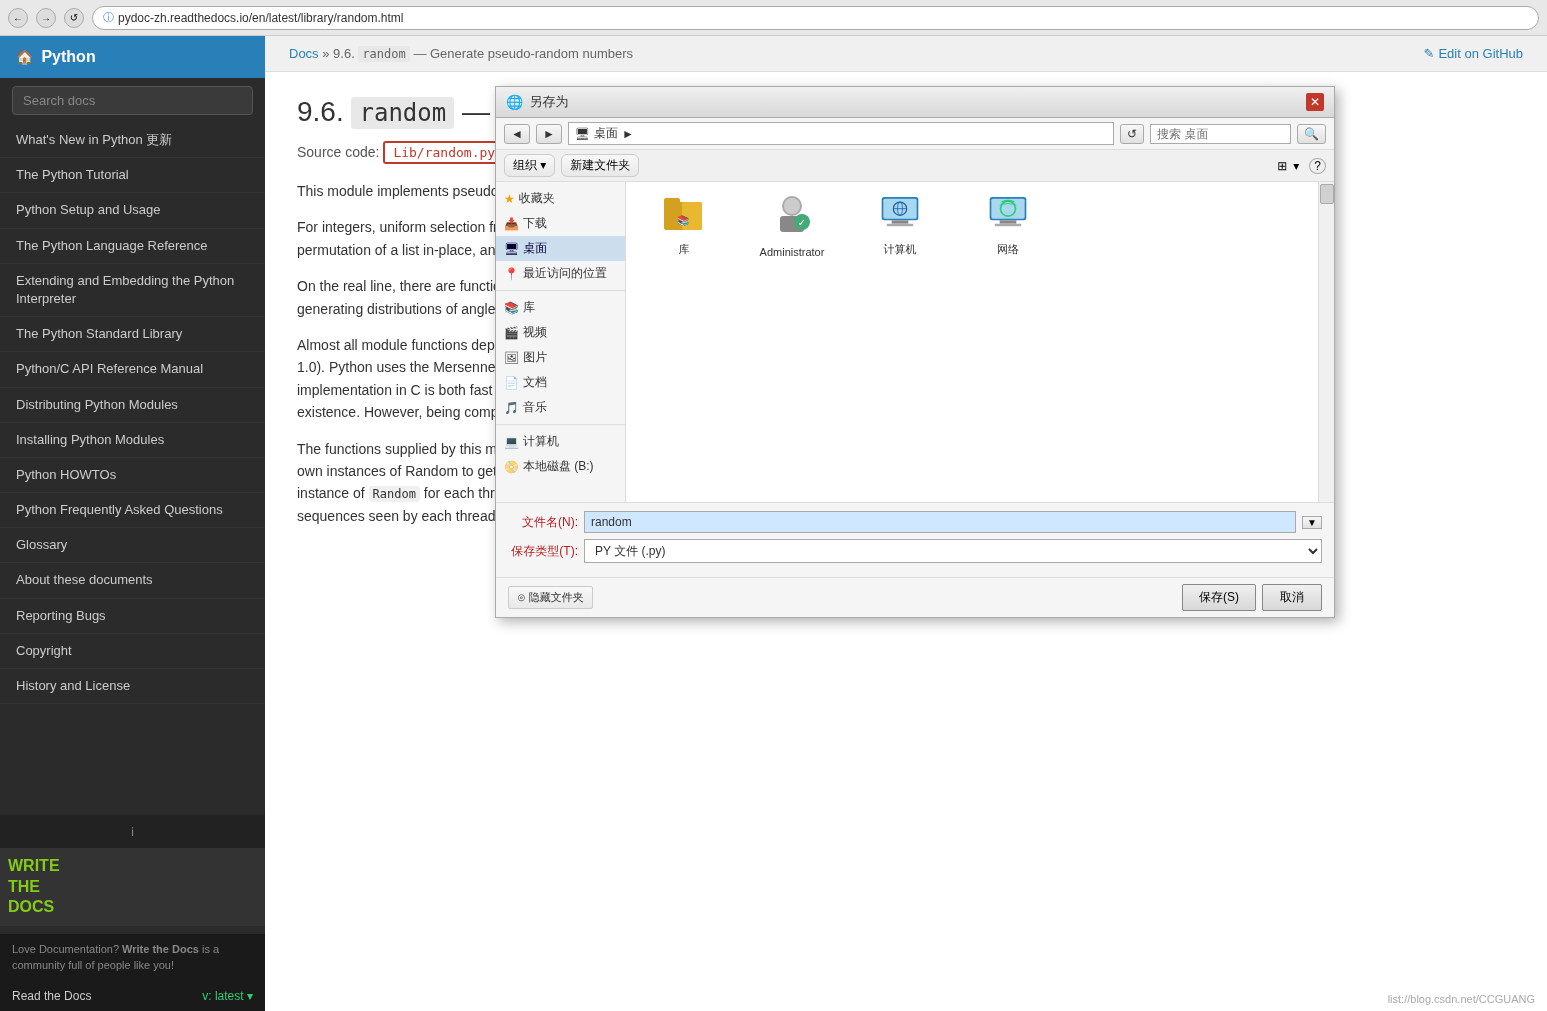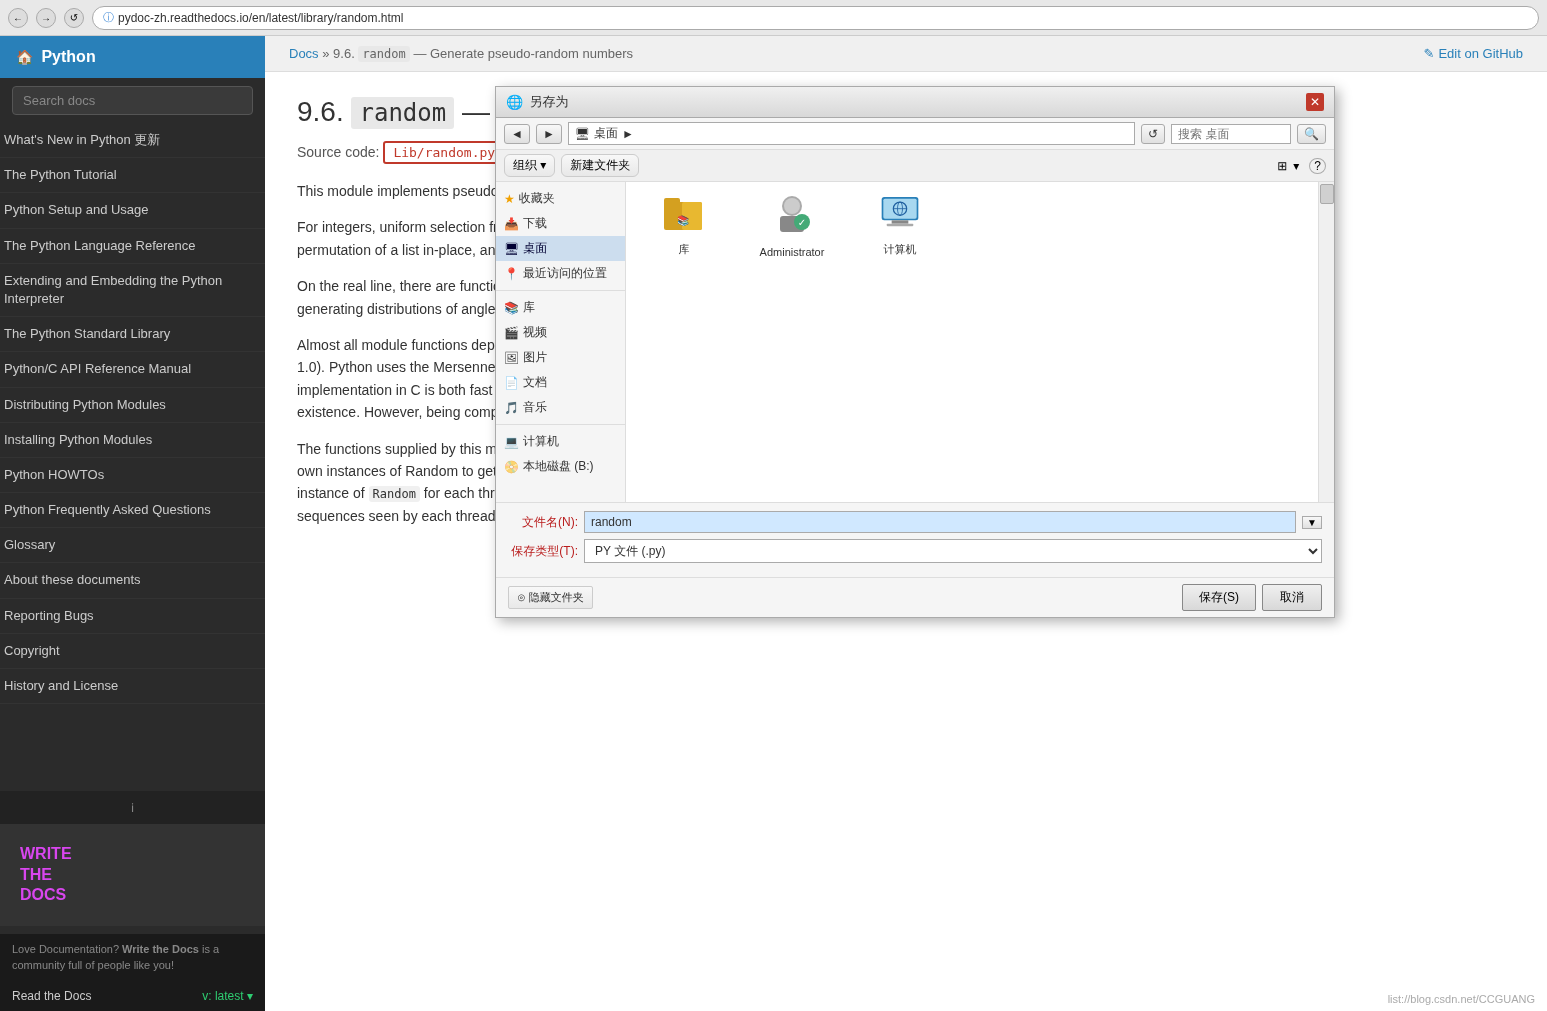--- a/index.html
+++ b/index.html
@@ -78,31 +78,31 @@
       color: #ccc;
       font-size: 13px;
     }
     .sidebar-search input::placeholder { color: #888; }
     .sidebar-nav {
       display: flex;
       flex-direction: column;
       flex: 1;
     }
     .sidebar-nav-item {
-      padding: 8px 4px;
+      padding: 8px 16px;
       color: #ccc;
       font-size: 13px;
       cursor: pointer;
       border-bottom: 1px solid #333;
       line-height: 1.4;
     }
     .write-the-docs-box {
       background: #333;
-      color: #d946ef;
-      padding: 20px;
+      color: #84cc16;
+      padding: 8px;
       font-size: 16px;
       font-weight: bold;
       line-height: 1.3;
       margin-bottom: 8px;
     }
     .sidebar-bottom-text {
       font-size: 11px;
       color: #888;
       line-height: 1.4;
     }
@@ -266,21 +266,21 @@
       display: flex;
       align-items: center;
       background: white;
       border: 1px solid #aaa;
       padding: 2px 6px;
       font-size: 12px;
       color: #333;
       gap: 4px;
     }
     .dialog-search-box {
-      width: 120px;
+      width: 141px;
       border: 1px solid #aaa;
       padding: 2px 6px;
       font-size: 12px;
       background: white;
       color: #ec4899;
     }
     .dialog-toolbar2 {
       background: #f0f0f0;
       border-bottom: 1px solid #ddd;
       padding: 4px 8px;
@@ -692,20 +692,35 @@
                 <rect x="8" y="34" width="32" height="3" rx="1" fill="#aaa"></rect>
 
                 <circle cx="24" cy="16" r="8" fill="none" stroke="#2060a0" stroke-width="1.5"></circle>
                 <ellipse cx="24" cy="16" rx="3" ry="8" fill="none" stroke="#2060a0" stroke-width="1"></ellipse>
                 <line x1="16" y1="16" x2="32" y2="16" stroke="#2060a0" stroke-width="1"></line>
               </svg>
             </span>
             <span>计算机</span>
           </div>
 
+          <div class="dialog-file-item">
+            <span class="icon">
+              <svg width="40" height="36" viewBox="0 0 48 40">
+                <rect x="2" y="2" width="44" height="28" rx="3" fill="#2980b9"></rect>
+                <rect x="4" y="4" width="40" height="24" rx="2" fill="#a8d8f0"></rect>
+                <rect x="14" y="30" width="20" height="4" fill="#888"></rect>
+                <rect x="8" y="34" width="32" height="3" rx="1" fill="#aaa"></rect>
+
+                <circle cx="24" cy="16" r="9" fill="none" stroke="#2ecc71" stroke-width="2"></circle>
+                <path d="M16 8 Q24 4 32 8" stroke="#2ecc71" stroke-width="1.5" fill="none"></path>
+                <path d="M14 12 Q24 8 34 12" stroke="#2ecc71" stroke-width="1" fill="none"></path>
+              </svg>
+            </span>
+            <span>网络</span>
+          </div>
         </div>
 
         <div class="dialog-scrollbar">
           <div style="width:14px; height:20px; background:#d0d0d0; border:1px solid #aaa; margin-top:2px; border-radius:2px;"></div>
         </div>
       </div>
 
       <div class="dialog-bottom">
         <div class="dialog-form-row">
           <span class="dialog-form-label">文件名(N):</span>

